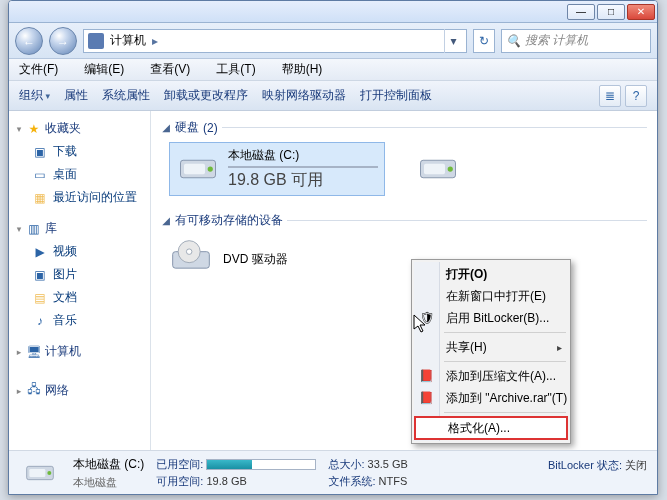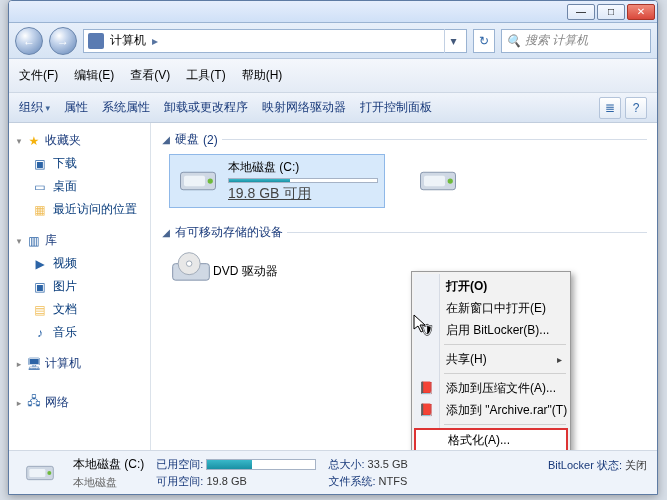--- a/index.html
+++ b/index.html
@@ -61,24 +61,24 @@
     width:18px; height:24px; border-left:1px solid #c2d0e3;
     display:flex;align-items:center;justify-content:center;color:#43597b;
   }
   .refresh { width:22px;height:24px;border:1px solid #9ab3d2;background:#fff;display:flex;align-items:center;justify-content:center;color:#2c64a6;}
   .search {
     width: 150px; height: 24px;
     background: #fff; border: 1px solid #9ab3d2;
     display:flex;align-items:center;gap:4px;padding:0 4px;color:#888;font-style:italic;
   }
   .menubar {
-    height: 34px;
+    height: 22px;
     background: linear-gradient(#f4f7fc,#e4ebf5);
     border-bottom: 1px solid #cdd7e4;
-    display:flex;align-items:center;gap:16px;padding:0 10px;
+    display:flex;align-items:center;gap:26px;padding:0 10px;
   }
   .toolbar {
     height: 30px;
     background: linear-gradient(#f0f4fb,#d9e4f2);
     border-bottom: 1px solid #c1cddd;
     display:flex;align-items:center;gap:14px;padding:0 10px;
     color:#18397a;
   }
   .toolbar .tdd::after{content:" ▾"; font-size:9px; color:#416699;}
   .tool-right { margin-left:auto; display:flex; gap:4px;}
@@ -112,22 +112,22 @@
   }
   .drive.selected {
     background: #d7e9fb; border:1px solid #8fb8e8;
   }
   .drv-ico { width:44px;height:44px;display:flex;align-items:center;justify-content:center;}
   .drv-ico svg{width:42px;height:42px;}
   .drv-text { flex:1;display:flex;flex-direction:column;justify-content:center;gap:2px;}
   .drv-name { font-size:12px;color:#000;}
   .bar { width:150px;height:12px;border:1px solid #a6b3c6;background:#fff;position:relative;}
   .bar-fill { position:absolute;left:0;top:0;bottom:0;background:linear-gradient(#39b8c9,#1a90a4);}
-  .drv-sub { font-size:14px;color:#444;text-decoration:underline;}
-  .rem-row { display:flex;align-items:center;padding:4px 0 0 8px;}
+  .drv-sub { font-size:16px;color:#444;}
+  .rem-row { display:flex;align-items:center;gap:10px;padding:4px 0 0 8px;}
   .dvd-ico { width:44px;height:44px;display:flex;align-items:center;justify-content:center;}
   .context {
     position:absolute;
     left: 260px; top: 148px;
     width: 160px;
     background:#f2f2f2;
     border:1px solid #9a9a9a;
     box-shadow: 3px 3px 6px rgba(0,0,0,.35);
     padding:3px 2px;
     z-index:50;

